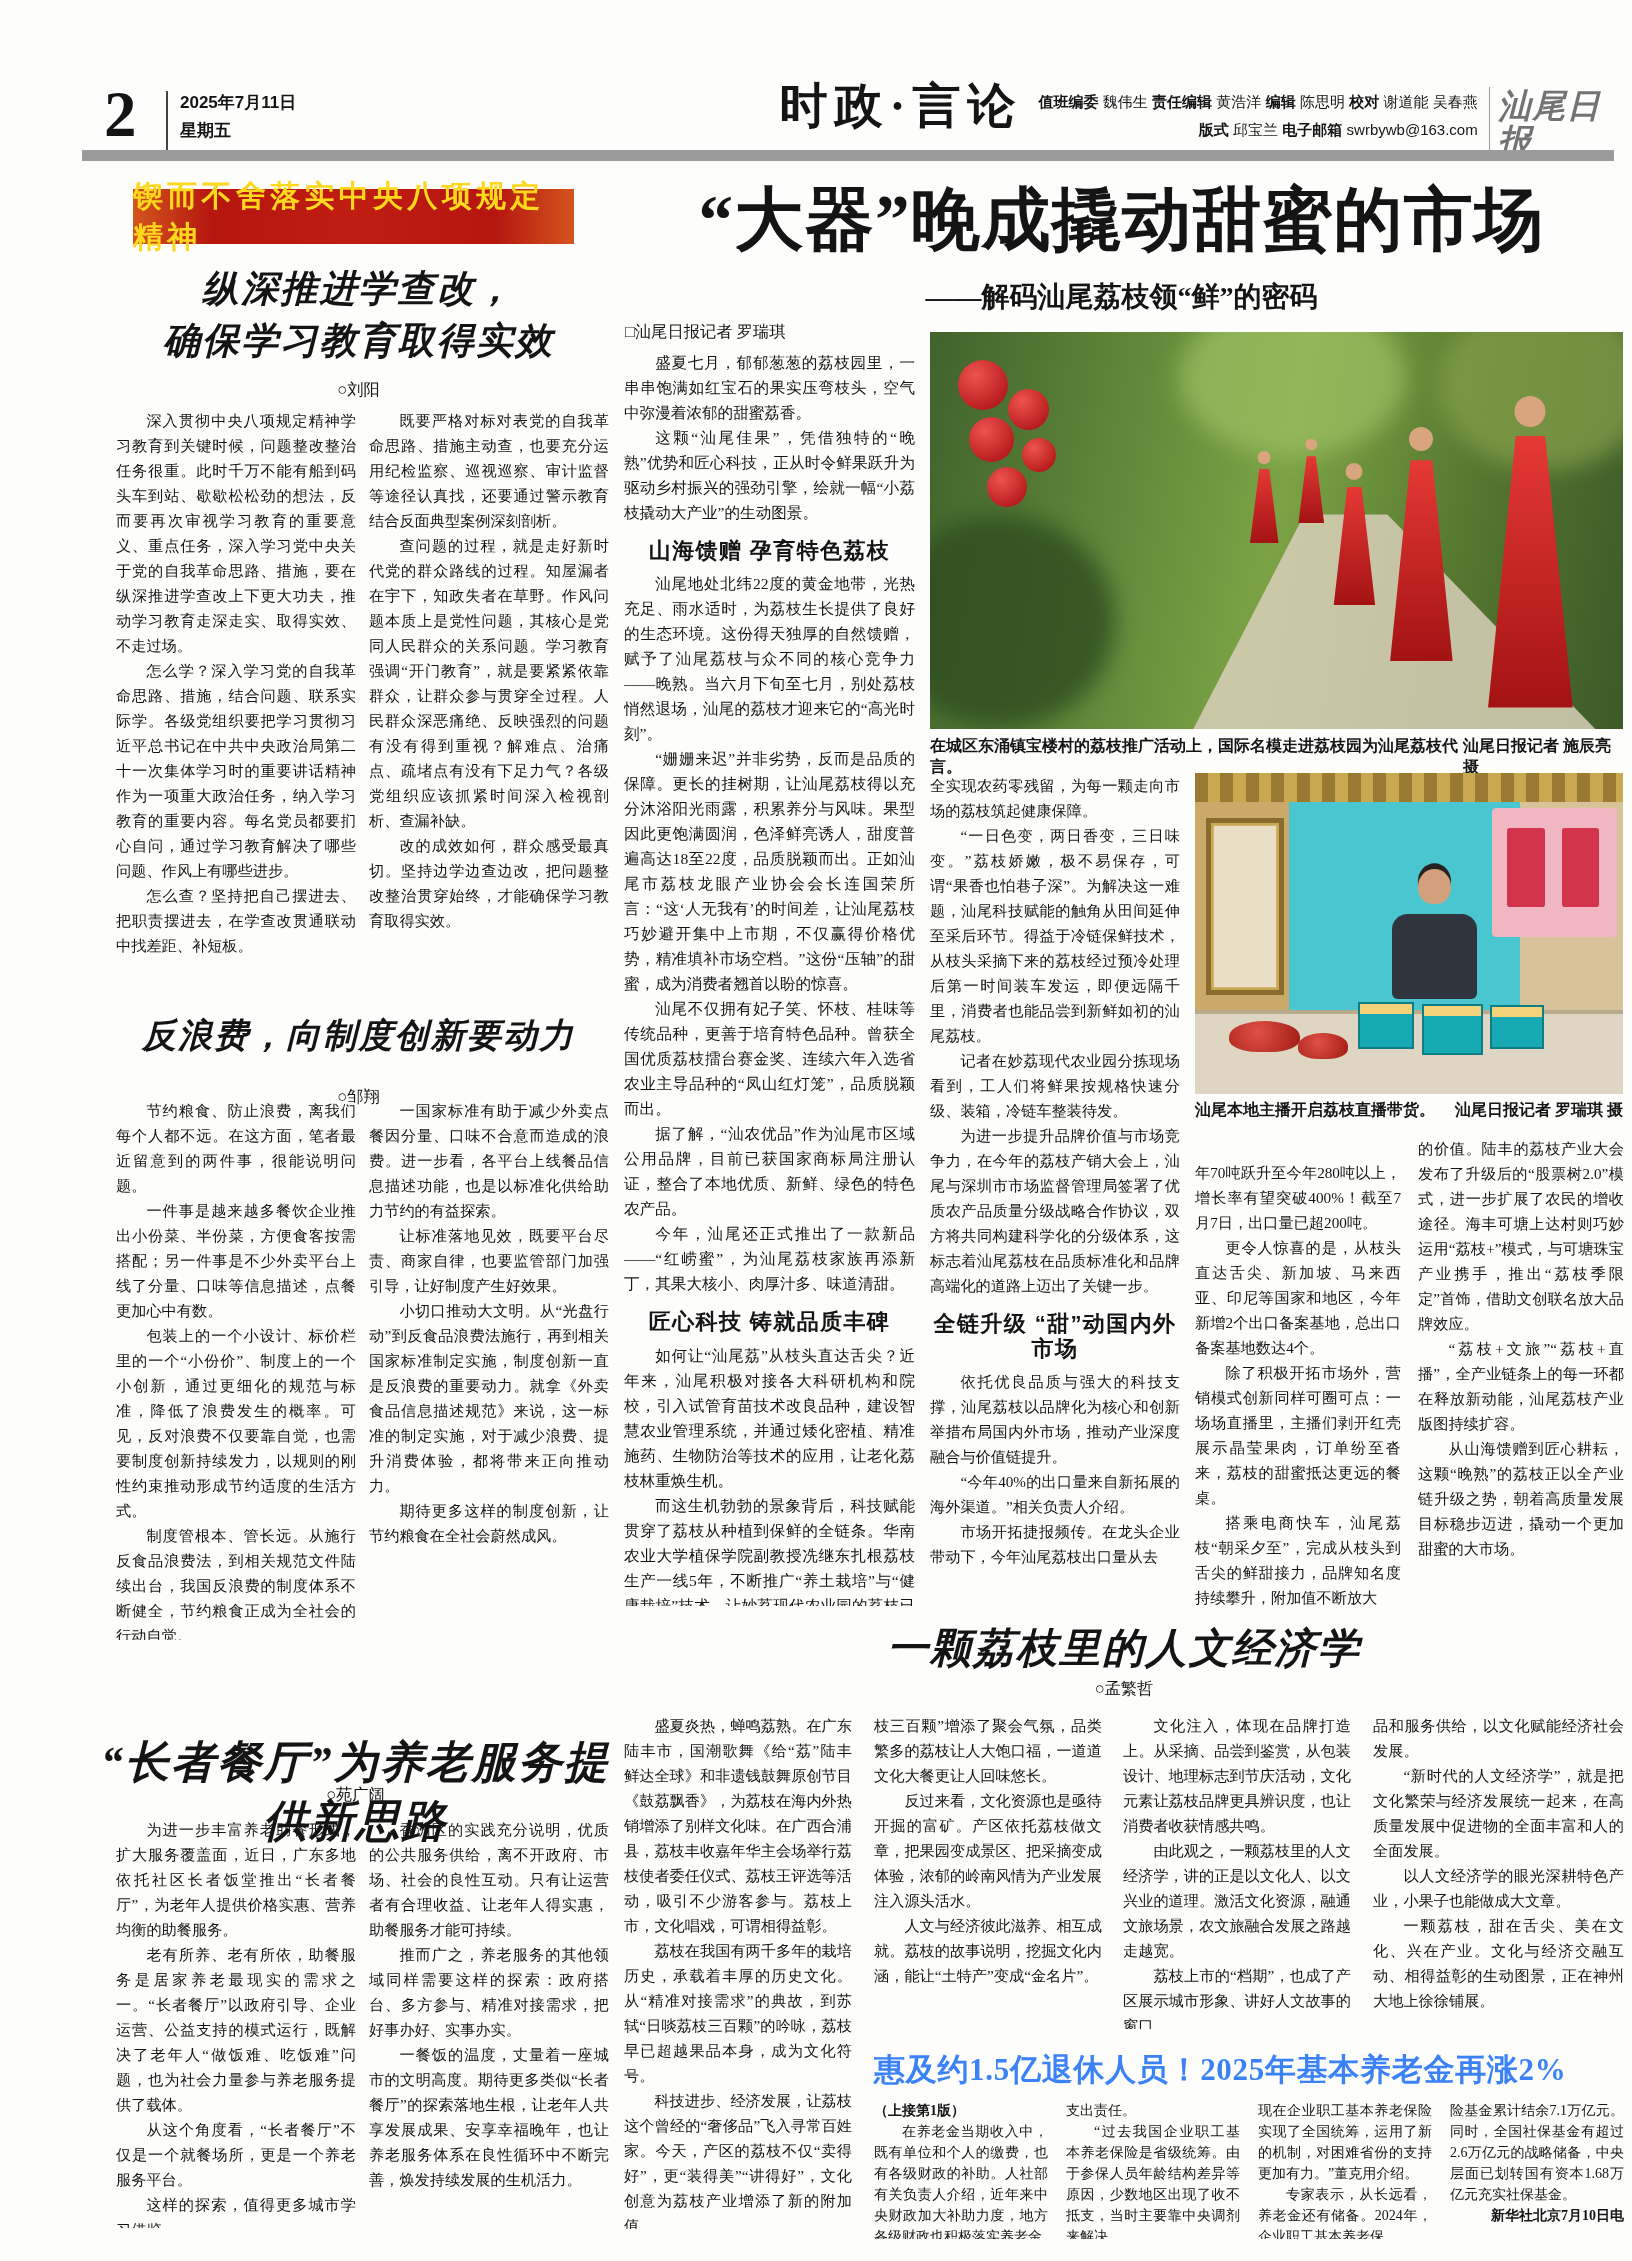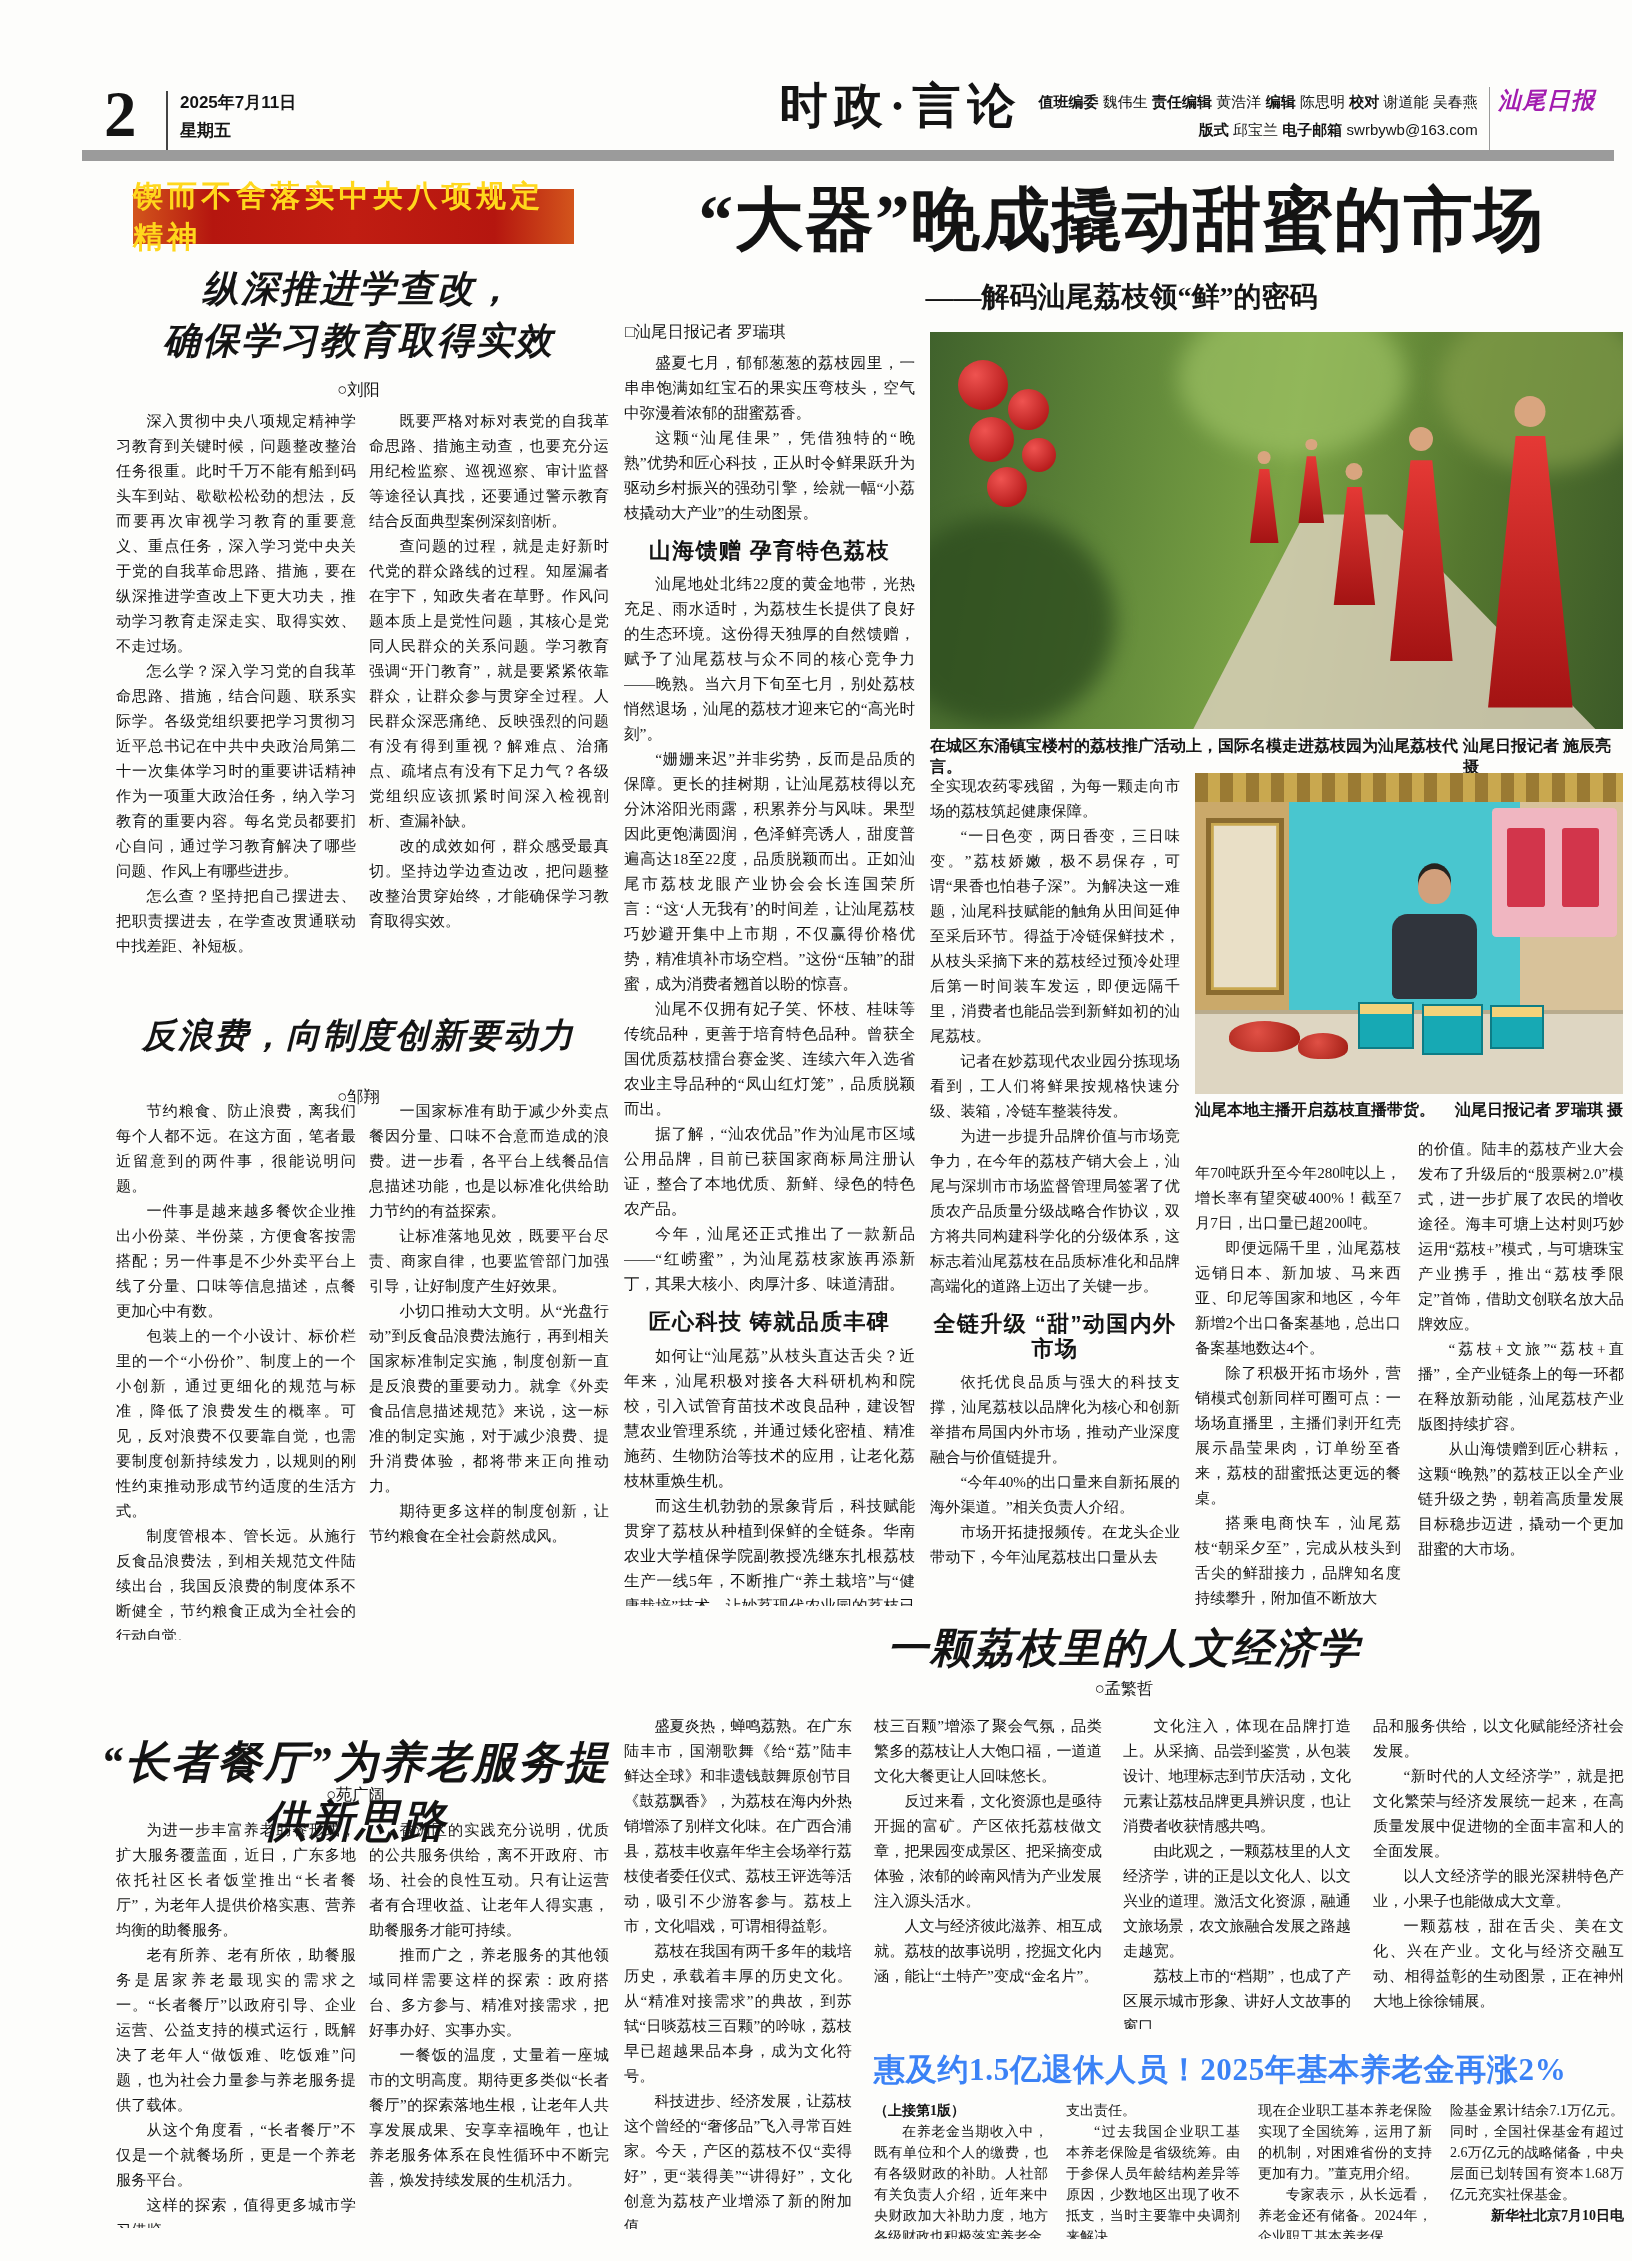--- a/index.html
+++ b/index.html
@@ -6,21 +6,21 @@
   .page{position:relative;width:1633px;height:2261px;background:#fdfdfb;font-family:"Liberation Serif","DejaVu Serif",serif;color:#141414;margin:0 auto;overflow:hidden;}
   .abs{position:absolute;}
   
   .pg-num{font-size:65px;font-weight:bold;line-height:1;}
   .pg-rule{width:2.1px;background:#444;}
   .pg-date{font-size:17px;line-height:28px;font-family:"Liberation Sans","DejaVu Sans",sans-serif;font-weight:bold;}
   .sec-title{font-size:48px;font-weight:600;letter-spacing:7px;text-align:center;}
   .credits-line{text-align:right;font-size:15px;line-height:28px;font-family:"Liberation Sans","DejaVu Sans",sans-serif;}
   .credits-line p{display:inline;margin:0 4.3px 0 0;}
   .credits-line p:nth-child(odd){font-weight:bold;}
-  .masthead{font-size:23px;font-weight:bold;font-style:italic;color:#a21caf;letter-spacing:1.4px;line-height:1.05;}
+  .masthead{font-size:33px;font-weight:bold;font-style:italic;color:#737373;letter-spacing:1.4px;line-height:1.05;}
   .header-bar{background:#9b9b9b;}
   
   .colbox{position:absolute;overflow:hidden;text-align:justify;font-size:15.2px;line-height:25px;}
   .colbox p{margin:0;text-indent:2em;}
   .colbox p.cont{text-indent:0;}
   .art-title{position:absolute;text-align:center;font-weight:800;font-style:italic;letter-spacing:2.1px;}
   .byline{position:absolute;text-align:center;font-size:16.3px;}
   .subhead{font-family:"Liberation Sans","DejaVu Sans",sans-serif;font-size:22px;text-align:center;margin:12.8px 0 8.5px;font-weight:bold;letter-spacing:1.4px;font-style:normal;}
   .banner{display:flex;align-items:center;justify-content:center;background:linear-gradient(90deg,#d3551c,#b5160f 18%,#c01d12 50%,#b5160f 82%,#d3551c);}
   .banner span{color:#ffd71c;font-size:30px;font-weight:800;letter-spacing:4.3px;font-family:"Liberation Sans","DejaVu Sans",sans-serif;}
@@ -210,21 +210,21 @@
     <div class="p2-fruit" style="left:24%;bottom:11%;width:50px;height:25.5px;"></div>
   </div>
   <div class="caption-row" style="left:1195px;top:1100px;width:428px;">
     <span>汕尾本地主播开启荔枝直播带货。</span>
     <span>汕尾日报记者 罗瑞琪 摄</span>
   </div>
 
   <div class="colbox" style="left:1195px;top:1136px;width:206px;height:468px;margin-top:24px;">
     <p class="cont">年70吨跃升至今年280吨以上，增长率有望突破400%！截至7月7日，出口量已超200吨。</p>
     <div>
-        <p>即便远隔千里，汕尾荔枝远销日本、新加坡、马来西亚、印尼等国家和地区，今年新增2个出口备案基地，总出口备案基地数达4个。</p>
+        <p>更令人惊喜的是，从枝头直达舌尖、新加坡、马来西亚、印尼等国家和地区，今年新增2个出口备案基地，总出口备案基地数达4个。</p>
         <p>除了积极开拓市场外，营销模式创新同样可圈可点：一场场直播里，主播们剥开红壳展示晶莹果肉，订单纷至沓来，荔枝的甜蜜抵达更远的餐桌。</p>
         <p>搭乘电商快车，汕尾荔枝“朝采夕至”，完成从枝头到舌尖的鲜甜接力，品牌知名度持续攀升，附加值不断放大</p>
       </div>
   </div>
   <div class="colbox" style="left:1418px;top:1136px;width:206px;height:468px;">
     <p class="cont">的价值。陆丰的荔枝产业大会发布了升级后的“股票树2.0”模式，进一步扩展了农民的增收途径。海丰可塘上达村则巧妙运用“荔枝+”模式，与可塘珠宝产业携手，推出“荔枝季限定”首饰，借助文创联名放大品牌效应。</p>
     <div>
         <p>“荔枝+文旅”“荔枝+直播”，全产业链条上的每一环都在释放新动能，汕尾荔枝产业版图持续扩容。</p>
         <p>从山海馈赠到匠心耕耘，这颗“晚熟”的荔枝正以全产业链升级之势，朝着高质量发展目标稳步迈进，撬动一个更加甜蜜的大市场。</p>
       </div>

